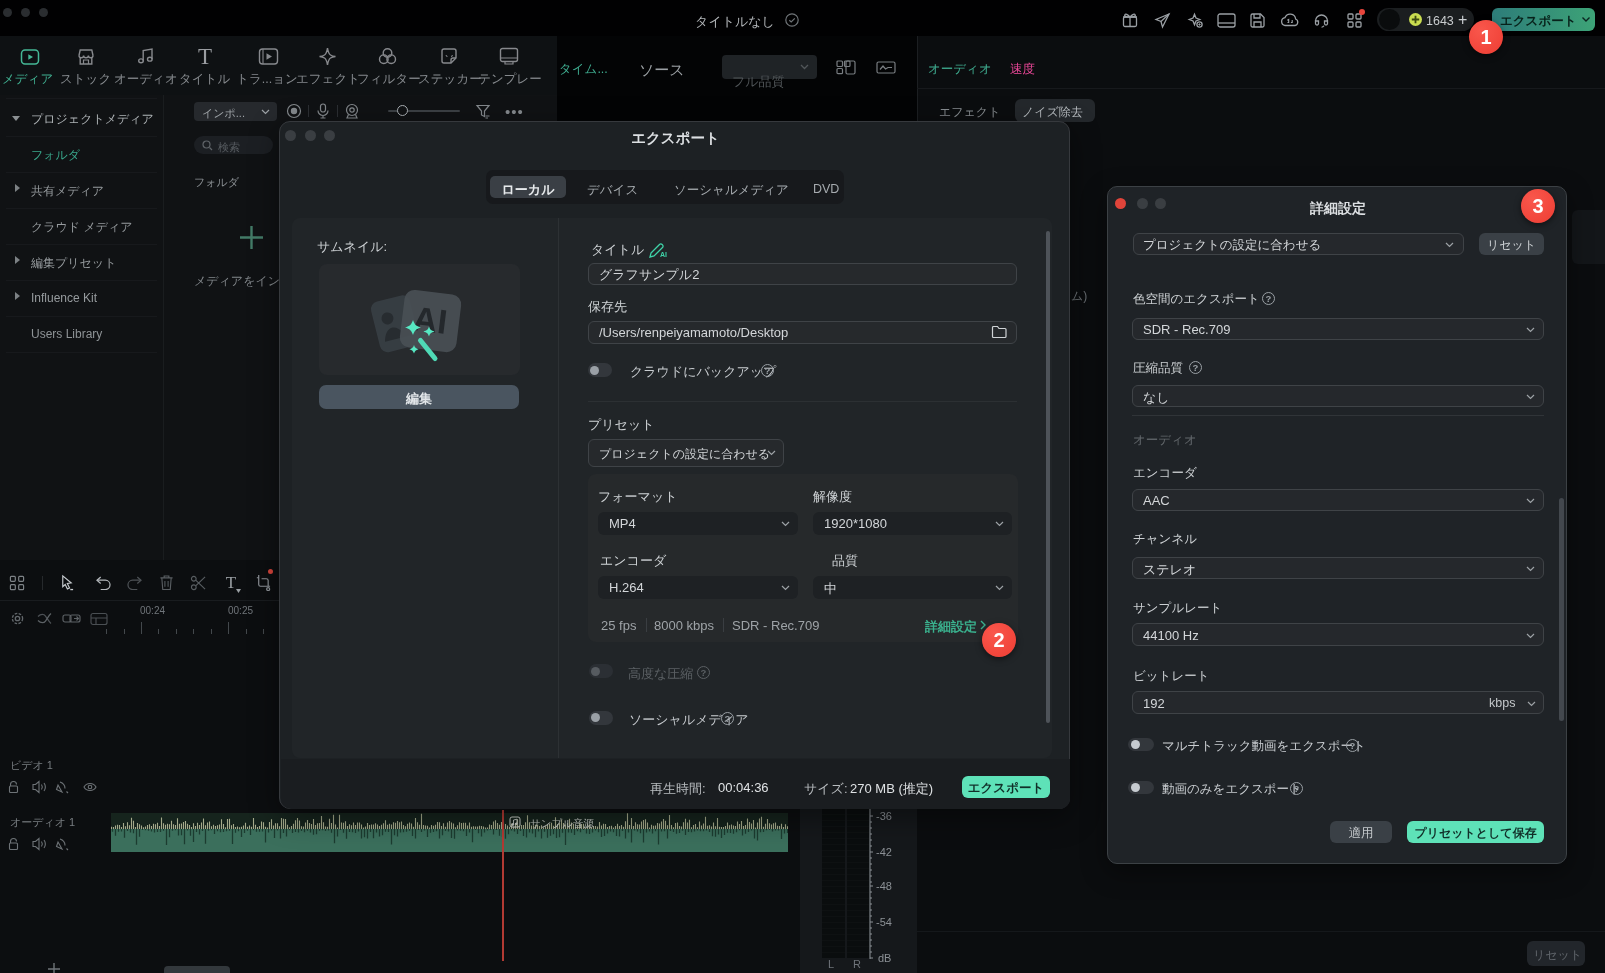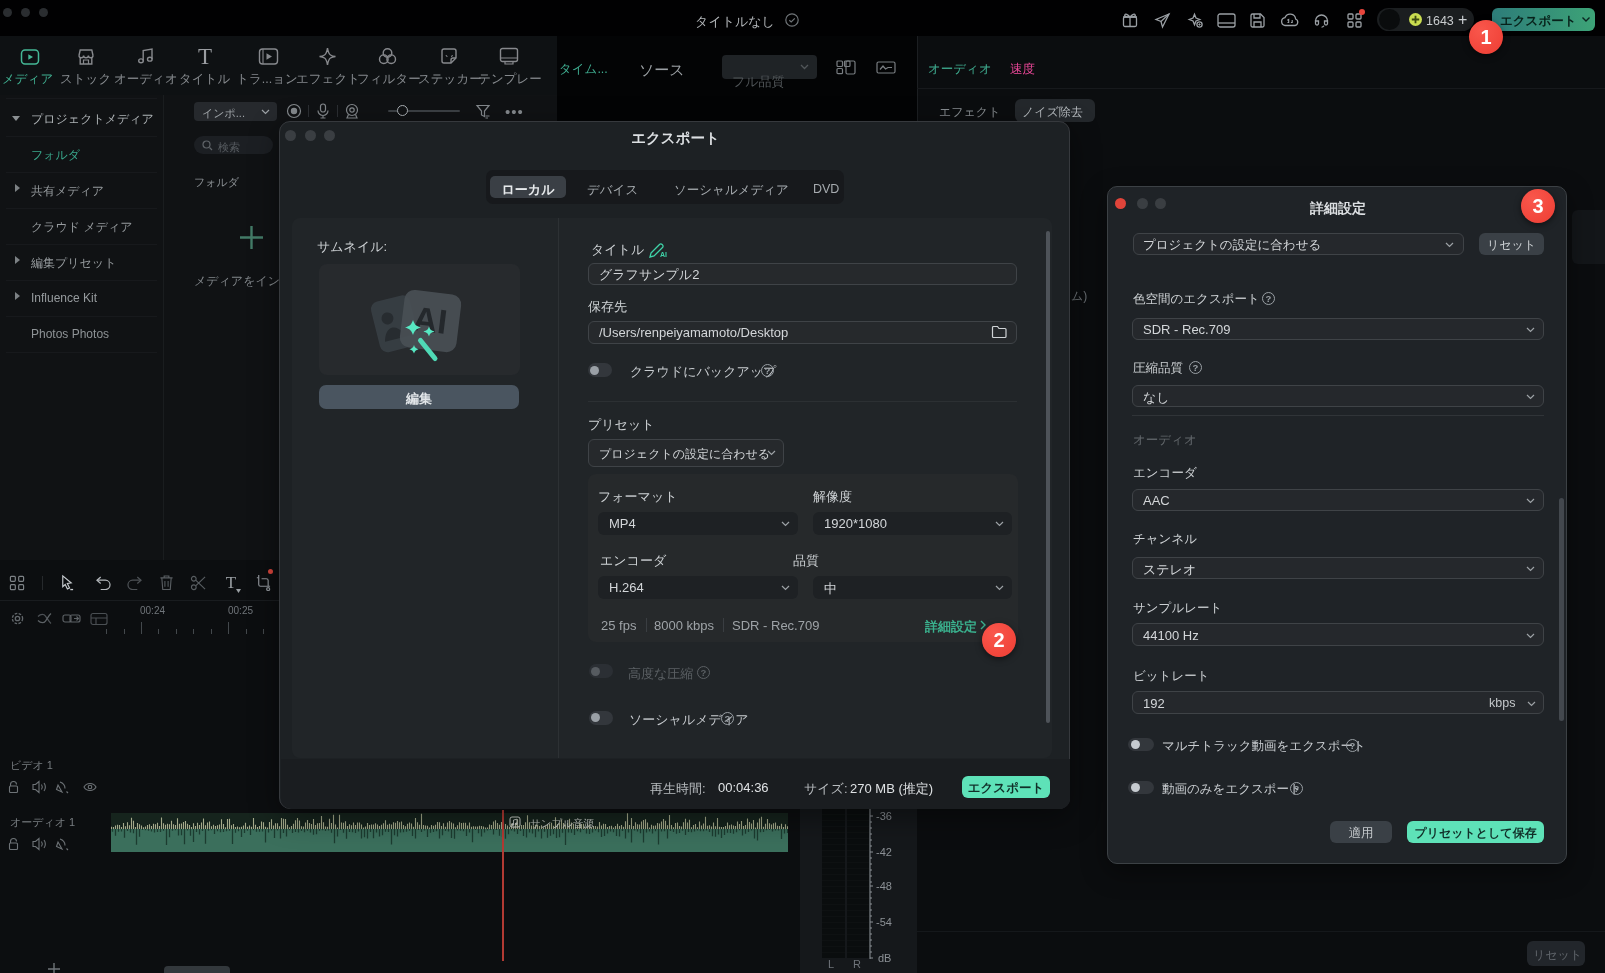--- a/index.html
+++ b/index.html
@@ -159,21 +159,21 @@
     <svg class="ab" style="left:14px;top:161px" width="6" height="8" viewBox="0 0 6 8">
         <path d="M1 0v8l5-4z" fill="#7c8184"></path>
       </svg>
     <div class="ab t" style="left:31px;top:160px;color:#969b9e;text-align:center;">編集プリセット</div>
     <div class="ab" style="left:6px;top:185px;width:151px;height:1px;background:#17191c;"></div>
     <svg class="ab" style="left:14px;top:197px" width="6" height="8" viewBox="0 0 6 8">
         <path d="M1 0v8l5-4z" fill="#7c8184"></path>
       </svg>
     <div class="ab t" style="left:31px;top:196px;color:#969b9e;">Influence Kit</div>
     <div class="ab" style="left:6px;top:221px;width:151px;height:1px;background:#17191c;"></div>
-    <div class="ab t" style="left:31px;top:232px;color:#8e9396;">Photos Photos</div>
+    <div class="ab t" style="left:31px;top:232px;color:#8e9396;">Users Library</div>
     <div class="ab" style="left:6px;top:257px;width:151px;height:1px;background:#17191c;"></div>
   </div>
   <div class="ab" style="left:163px;top:95px;width:1px;height:465px;background:#1a1d1f;"></div>
 
   <div class="ab" id="mediapanel" style="left:163px;top:95px;width:394px;height:465px;">
     <div class="ab" style="left:31px;top:7px;width:83px;height:19px;border-radius:4px;background:#26292d;"></div>
     <div class="ab t" style="left:39px;top:11px;font-size:11px;color:#9da2a6;">インポ...</div>
     <svg class="ab" style="left:98px;top:14px" width="9" height="6" viewBox="0 0 9 6">
         <path d="M1 1 4.5 4.5 8 1" fill="none" stroke="#9da2a6" stroke-width="1.2"></path>
       </svg>
@@ -436,21 +436,21 @@
     <div class="ab t" style="left:544px;top:394px;font-size:13px;color:#d3d6d9;">1920*1080</div>
     <svg class="ab" style="left:715px;top:399px" width="9" height="6" viewBox="0 0 9 6">
         <path d="M1 1 4.5 4.5 8 1" fill="none" stroke="#9da2a6" stroke-width="1.2"></path>
       </svg>
     <div class="ab t" style="left:320px;top:430px;font-size:13px;color:#ced2d5;">エンコーダ</div>
     <div class="ab" style="left:318px;top:454px;width:200px;height:23px;background:#1e2124;border-radius:6px;"></div>
     <div class="ab t" style="left:329px;top:458px;font-size:13px;color:#d3d6d9;">H.264</div>
     <svg class="ab" style="left:501px;top:463px" width="9" height="6" viewBox="0 0 9 6">
         <path d="M1 1 4.5 4.5 8 1" fill="none" stroke="#9da2a6" stroke-width="1.2"></path>
       </svg>
-    <div class="ab t" style="left:513px;top:430px;font-size:13px;color:#ced2d5;">品質</div>
+    <div class="ab t" style="left:552px;top:430px;font-size:13px;color:#ced2d5;">品質</div>
     <div class="ab" style="left:533px;top:454px;width:199px;height:23px;background:#1e2124;border-radius:6px;"></div>
     <div class="ab t" style="left:544px;top:458px;font-size:13px;color:#d3d6d9;">中</div>
     <svg class="ab" style="left:715px;top:463px" width="9" height="6" viewBox="0 0 9 6">
         <path d="M1 1 4.5 4.5 8 1" fill="none" stroke="#9da2a6" stroke-width="1.2"></path>
       </svg>
     <div class="ab t" style="left:321px;top:496px;font-size:13px;color:#9ea3a7;">25 fps</div>
     <div class="ab" style="left:366px;top:496px;width:1px;height:14px;background:#3a3e42;"></div>
     <div class="ab t" style="left:374px;top:496px;font-size:13px;color:#9ea3a7;">8000 kbps</div>
     <div class="ab" style="left:443px;top:496px;width:1px;height:14px;background:#3a3e42;"></div>
     <div class="ab t" style="left:452px;top:496px;font-size:13px;color:#9ea3a7;">SDR - Rec.709</div>

